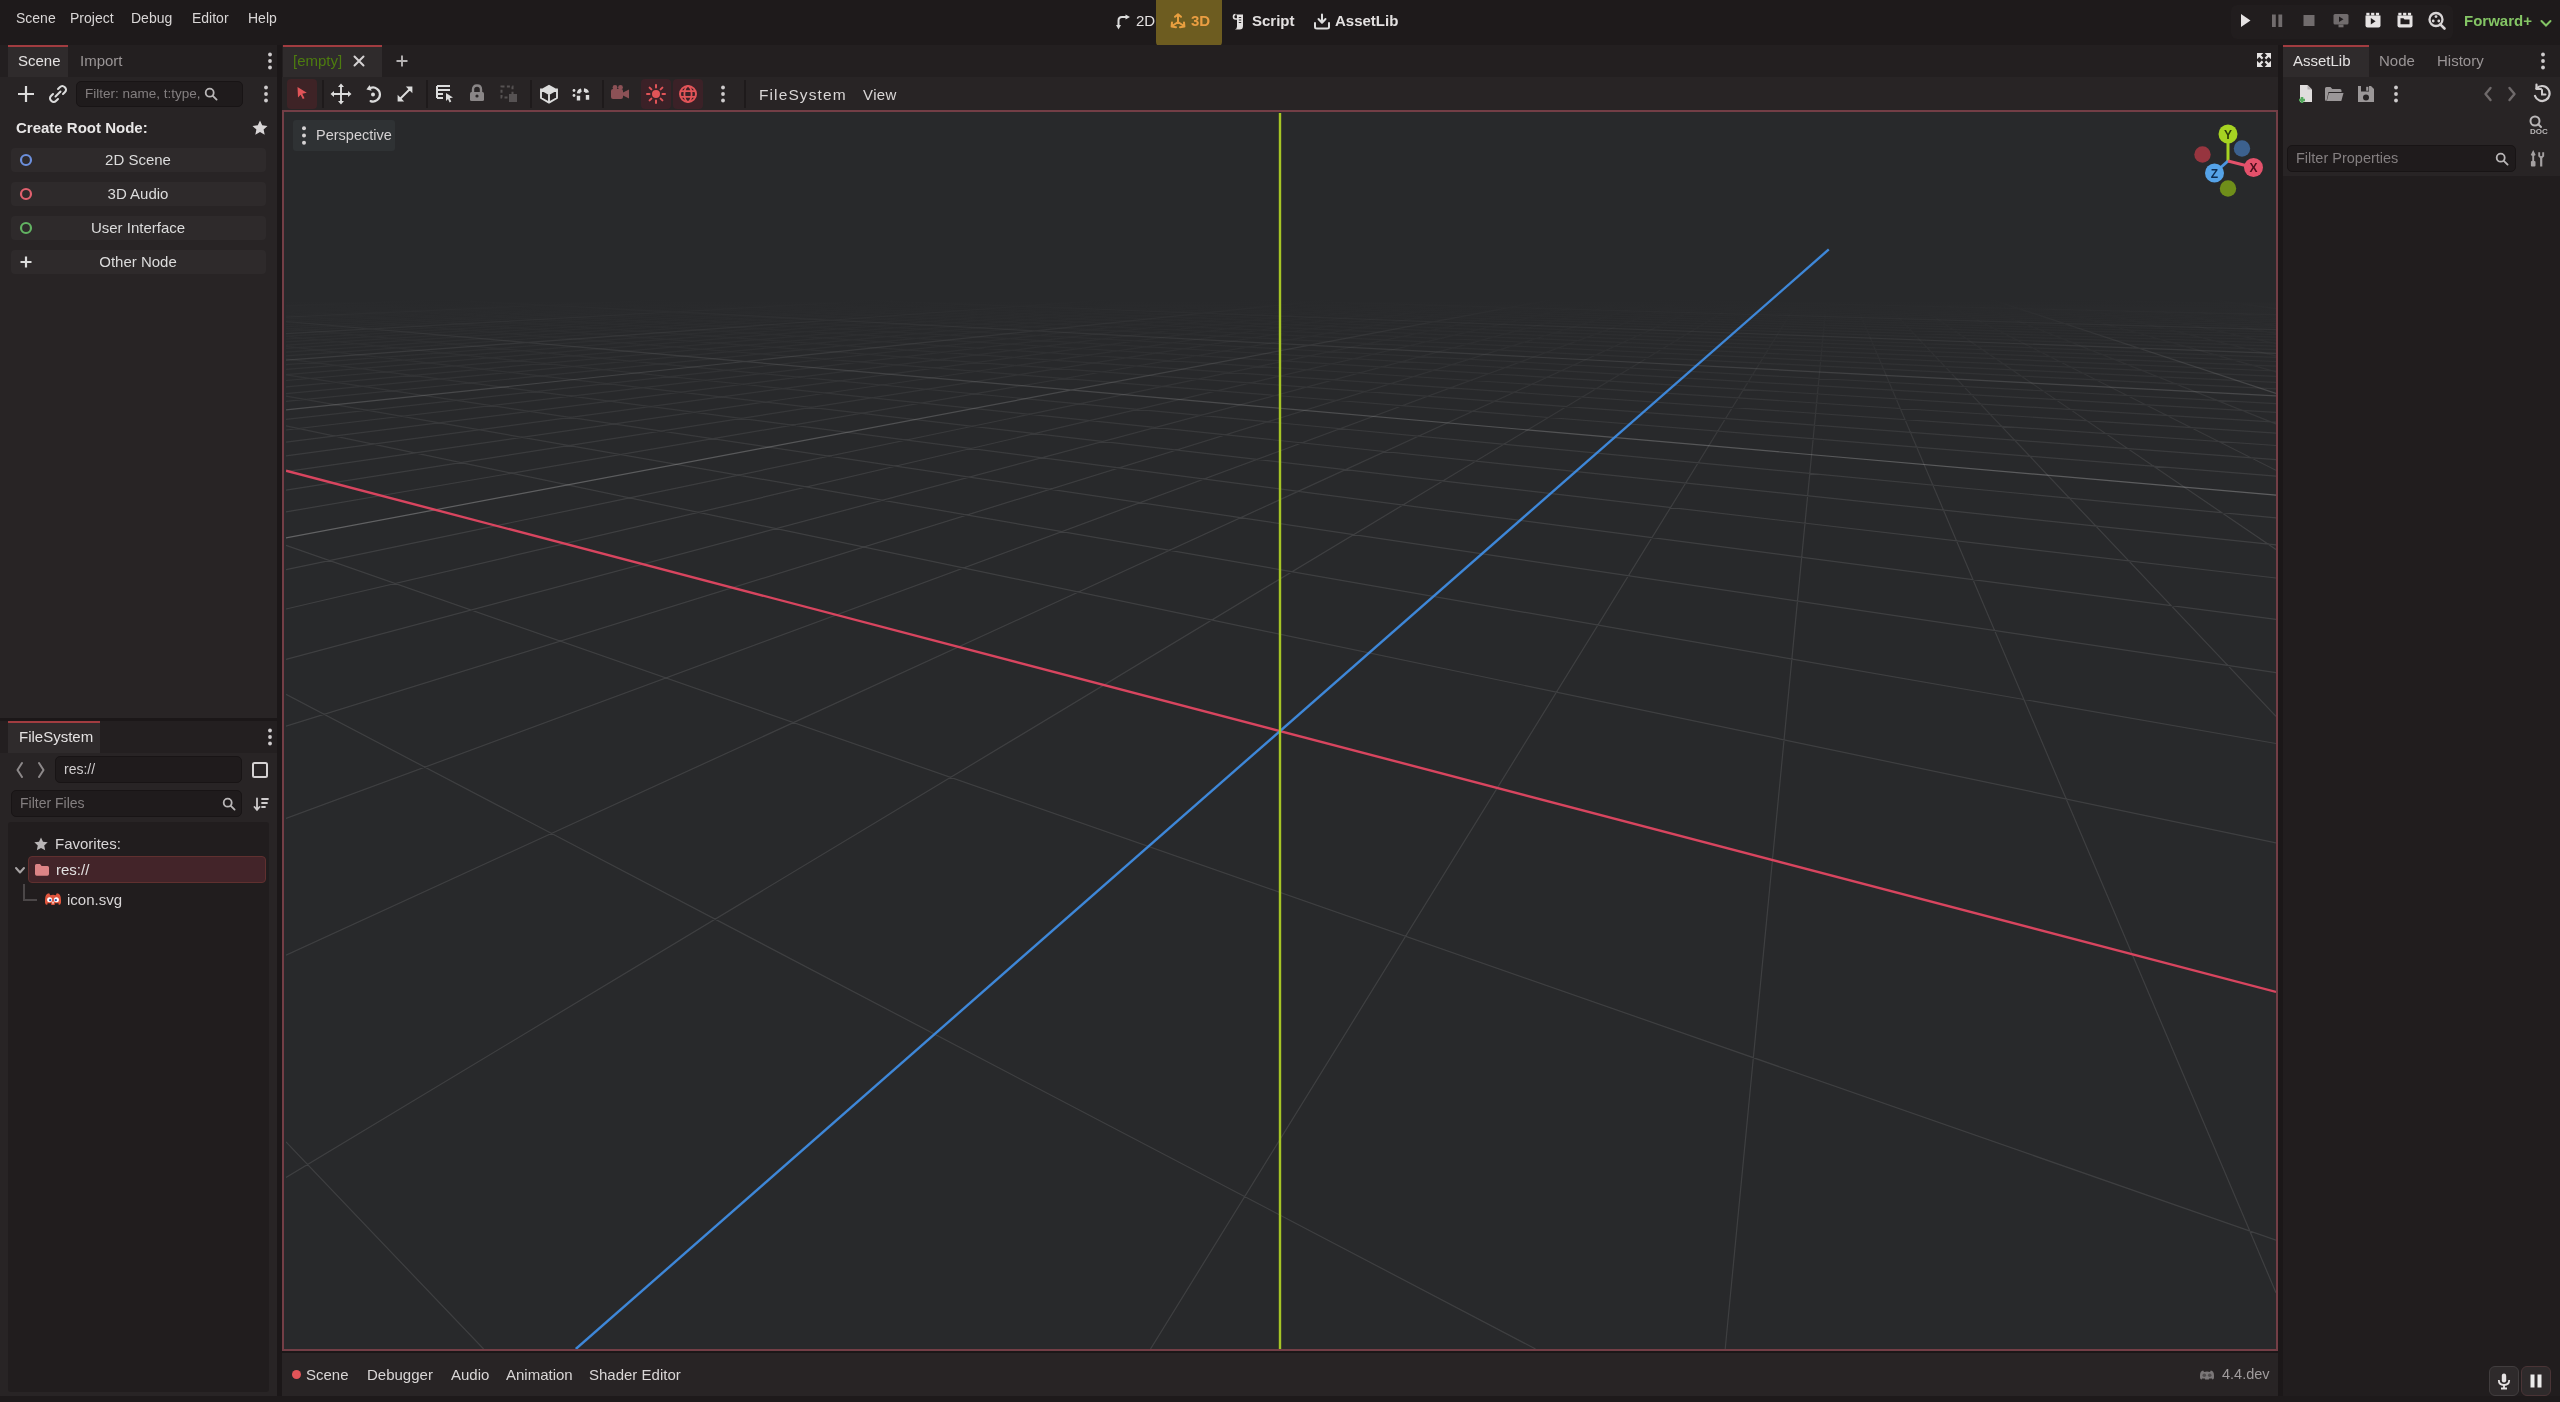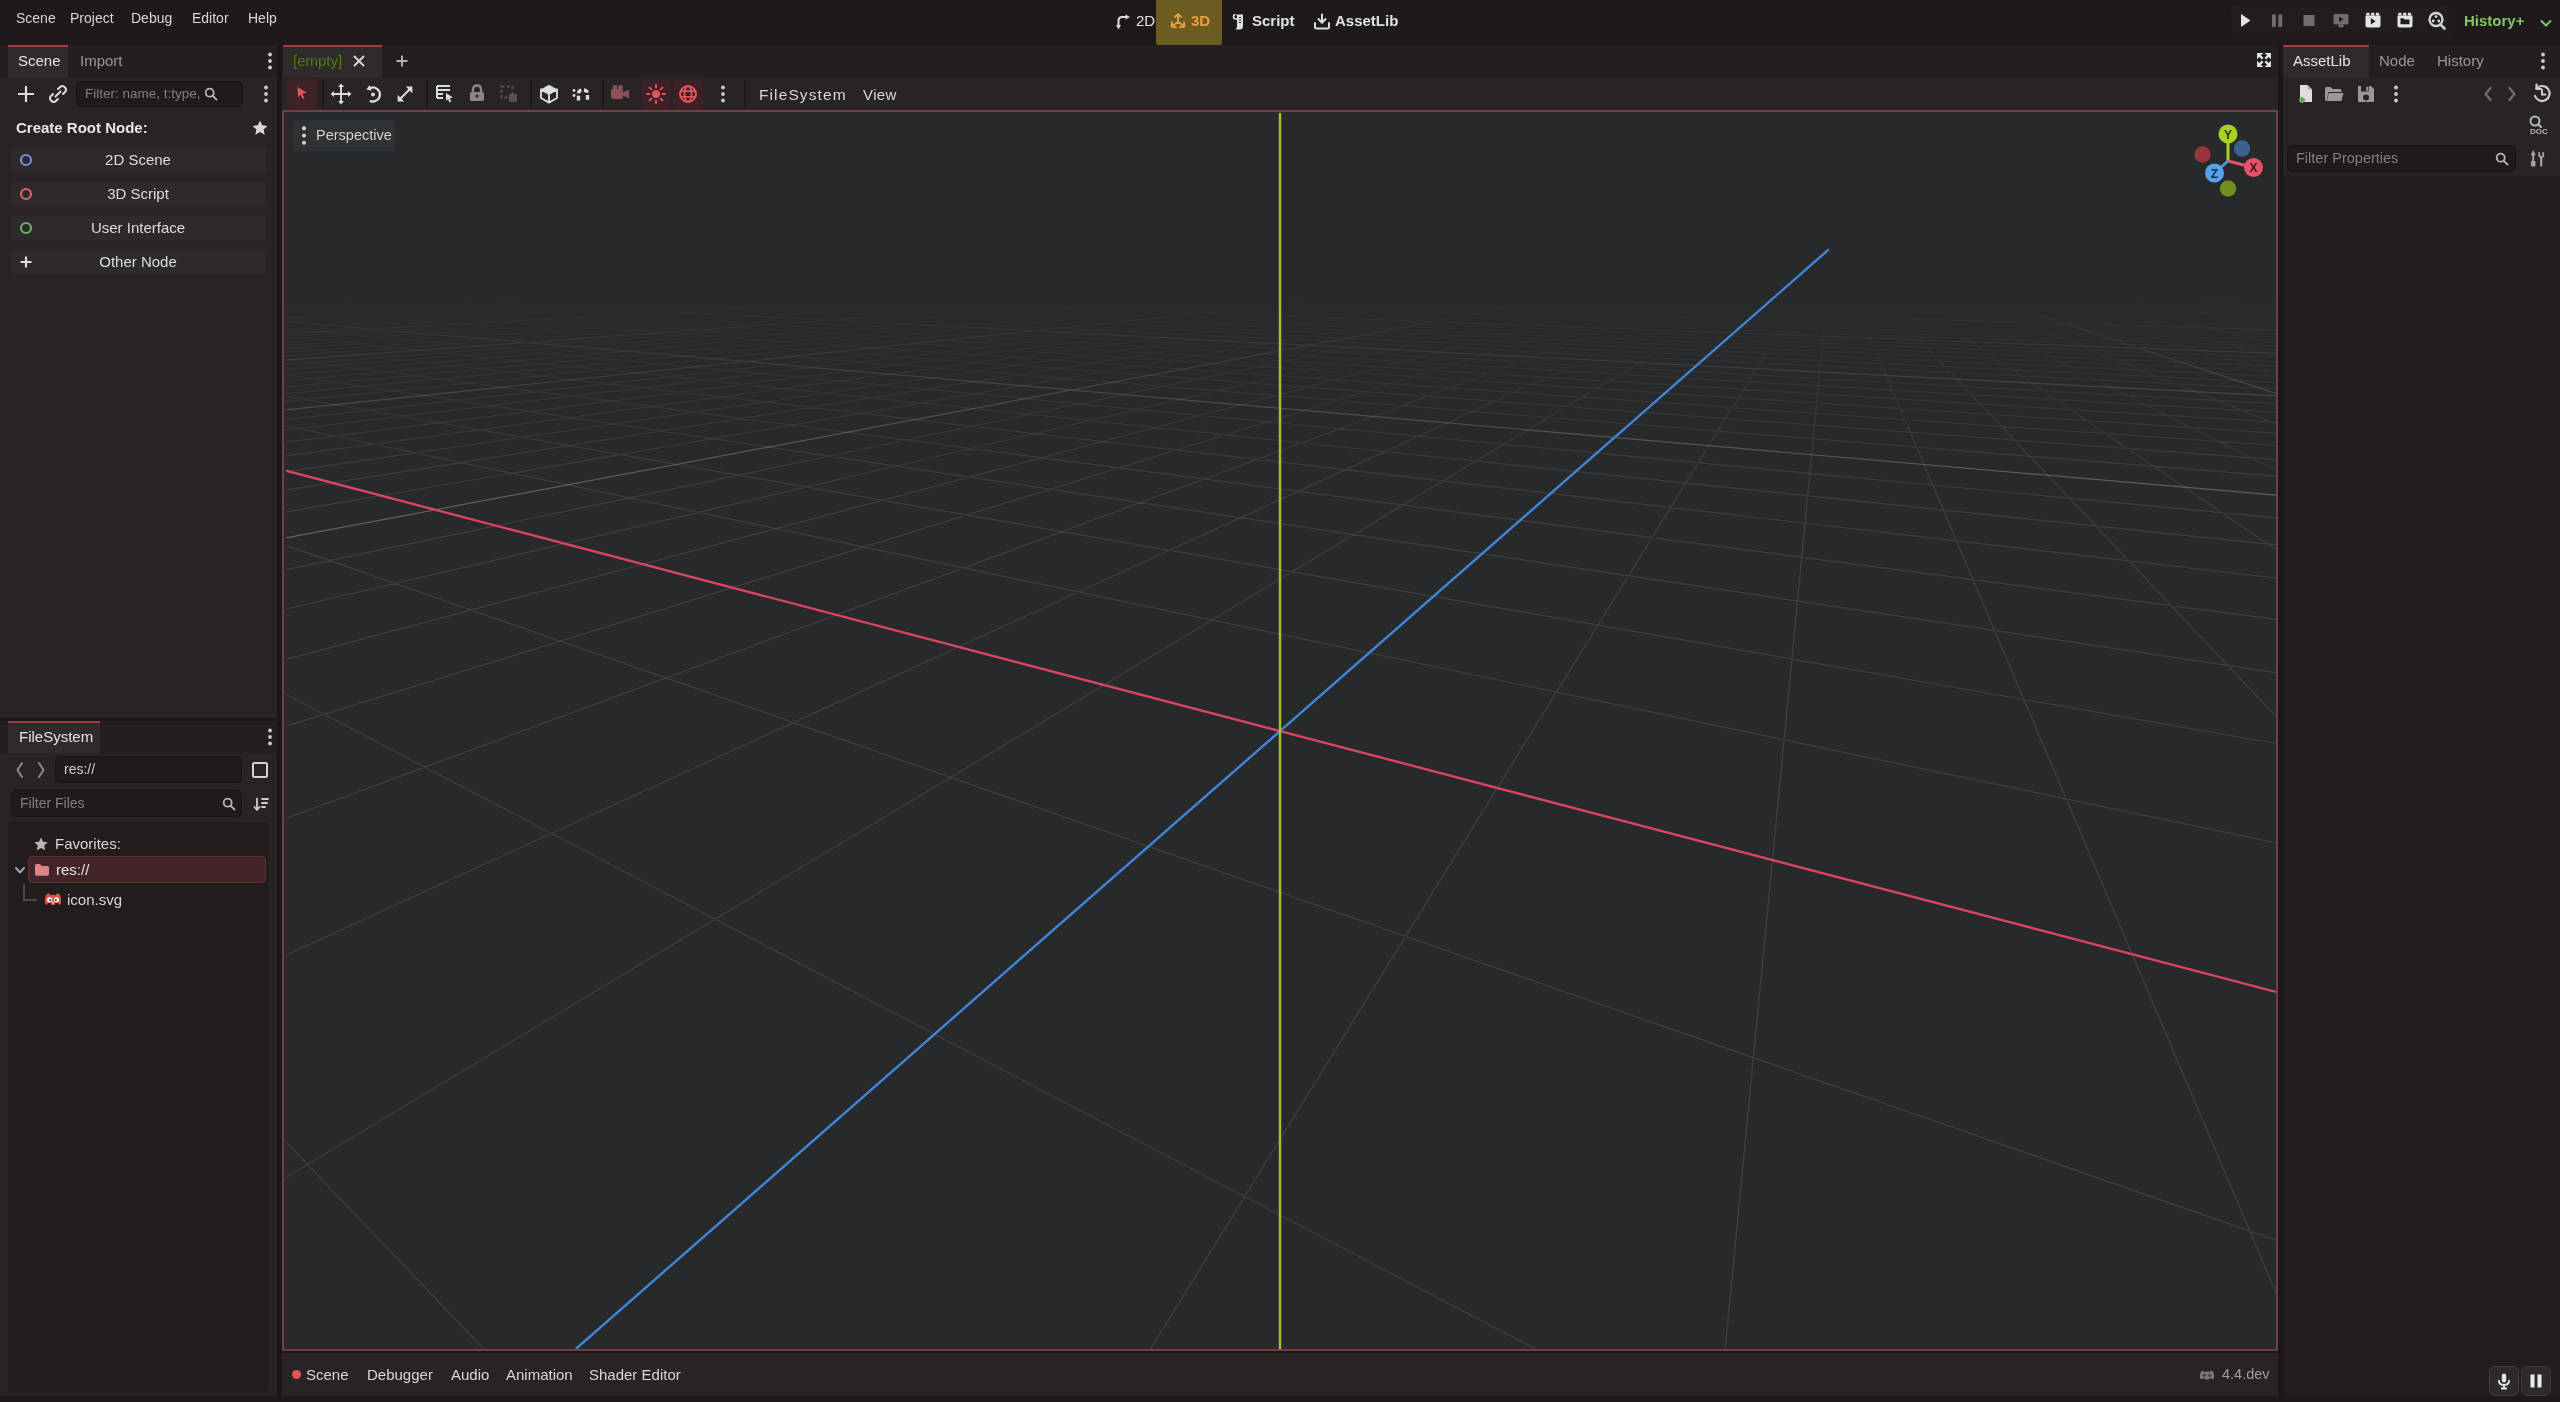--- a/index.html
+++ b/index.html
@@ -66,21 +66,21 @@
     <rect x="13.9" y="2.8" width="3.2" height="2.6" fill="#e6e3e3"></rect>
     <path d="M6.5 8.2 H9.5 L10.5 9.4 H15.5 V14.2 H6.5 Z" fill="#211d1e"></path>
   </svg>
 <svg class="abs ic" style="left:2426px;top:10px" width="22" height="22" viewBox="0 0 22 22" xmlns="http://www.w3.org/2000/svg">
     <circle cx="10" cy="9.5" r="6.5" fill="none" stroke="#d8d5d6" stroke-width="2.3"></circle>
     <circle cx="10" cy="6.6" r="1.4" fill="#d8d5d6"></circle>
     <circle cx="7.2" cy="11" r="1.4" fill="#d8d5d6"></circle>
     <circle cx="12.8" cy="11" r="1.4" fill="#d8d5d6"></circle>
     <path d="M14.3 14.3 L18.5 18.5" stroke="#d8d5d6" stroke-width="2.6" stroke-linecap="round"></path>
   </svg>
-<div class="abs txt" style="left:2464px;top:12px;font-size:15px;font-weight:bold;color:#84c565">History+</div>
+<div class="abs txt" style="left:2464px;top:12px;font-size:15px;font-weight:bold;color:#84c565">Forward+</div>
 <svg class="abs ic" style="left:2538px;top:15px" width="16" height="16" viewBox="0 0 16 16" xmlns="http://www.w3.org/2000/svg">
     <path d="M3.5 6 L8 10.5 L12.5 6" stroke="#84c565" stroke-width="2" fill="none" stroke-linecap="round"></path>
   </svg>
 <div class="abs" style="left:0;top:45px;width:277px;height:32px;background:#231f20"></div>
 <div class="abs" style="left:8px;top:45px;width:60px;height:32px;background:#2f2b2c;border-top:2px solid #a13c40"></div>
 <div class="abs txt" style="left:18px;top:52px;color:#e4e2e2">Scene</div>
 <div class="abs txt dim" style="left:80px;top:52px">Import</div>
 <svg class="abs ic" style="left:262px;top:45px" width="16" height="32" viewBox="0 0 16 32" xmlns="http://www.w3.org/2000/svg">
     <circle cx="8" cy="9.5" r="1.9" fill="#cfcccd"></circle>
     <circle cx="8" cy="16.0" r="1.9" fill="#cfcccd"></circle>
@@ -114,21 +114,21 @@
   </svg>
 <div class="abs" style="left:11px;top:148px;width:255px;height:24px;background:#2e2a2b;border-radius:4px"></div>
 <svg class="abs ic" style="left:18px;top:152px" width="16" height="16" viewBox="0 0 16 16" xmlns="http://www.w3.org/2000/svg">
     <circle cx="8" cy="8" r="5" stroke="#6c8fdb" stroke-width="2.2" fill="none"></circle>
   </svg>
 <div class="abs txt" style="left:138px;top:151px;transform:translateX(-50%)">2D Scene</div>
 <div class="abs" style="left:11px;top:182px;width:255px;height:24px;background:#2e2a2b;border-radius:4px"></div>
 <svg class="abs ic" style="left:18px;top:186px" width="16" height="16" viewBox="0 0 16 16" xmlns="http://www.w3.org/2000/svg">
     <circle cx="8" cy="8" r="5" stroke="#e0606e" stroke-width="2.2" fill="none"></circle>
   </svg>
-<div class="abs txt" style="left:138px;top:185px;transform:translateX(-50%)">3D Script</div>
+<div class="abs txt" style="left:138px;top:185px;transform:translateX(-50%)">3D Audio</div>
 <div class="abs" style="left:11px;top:216px;width:255px;height:24px;background:#2e2a2b;border-radius:4px"></div>
 <svg class="abs ic" style="left:18px;top:220px" width="16" height="16" viewBox="0 0 16 16" xmlns="http://www.w3.org/2000/svg">
     <circle cx="8" cy="8" r="5" stroke="#62b362" stroke-width="2.2" fill="none"></circle>
   </svg>
 <div class="abs txt" style="left:138px;top:219px;transform:translateX(-50%)">User Interface</div>
 <div class="abs" style="left:11px;top:250px;width:255px;height:24px;background:#2e2a2b;border-radius:4px"></div>
 <svg class="abs ic" style="left:18px;top:254px" width="16" height="16" viewBox="0 0 16 16" xmlns="http://www.w3.org/2000/svg">
     <path d="M8 2.5 V13.5 M2.5 8 H13.5" stroke="#dcdcdc" stroke-width="2.2"></path>
   </svg>
 <div class="abs txt" style="left:138px;top:253px;transform:translateX(-50%)">Other Node</div>

